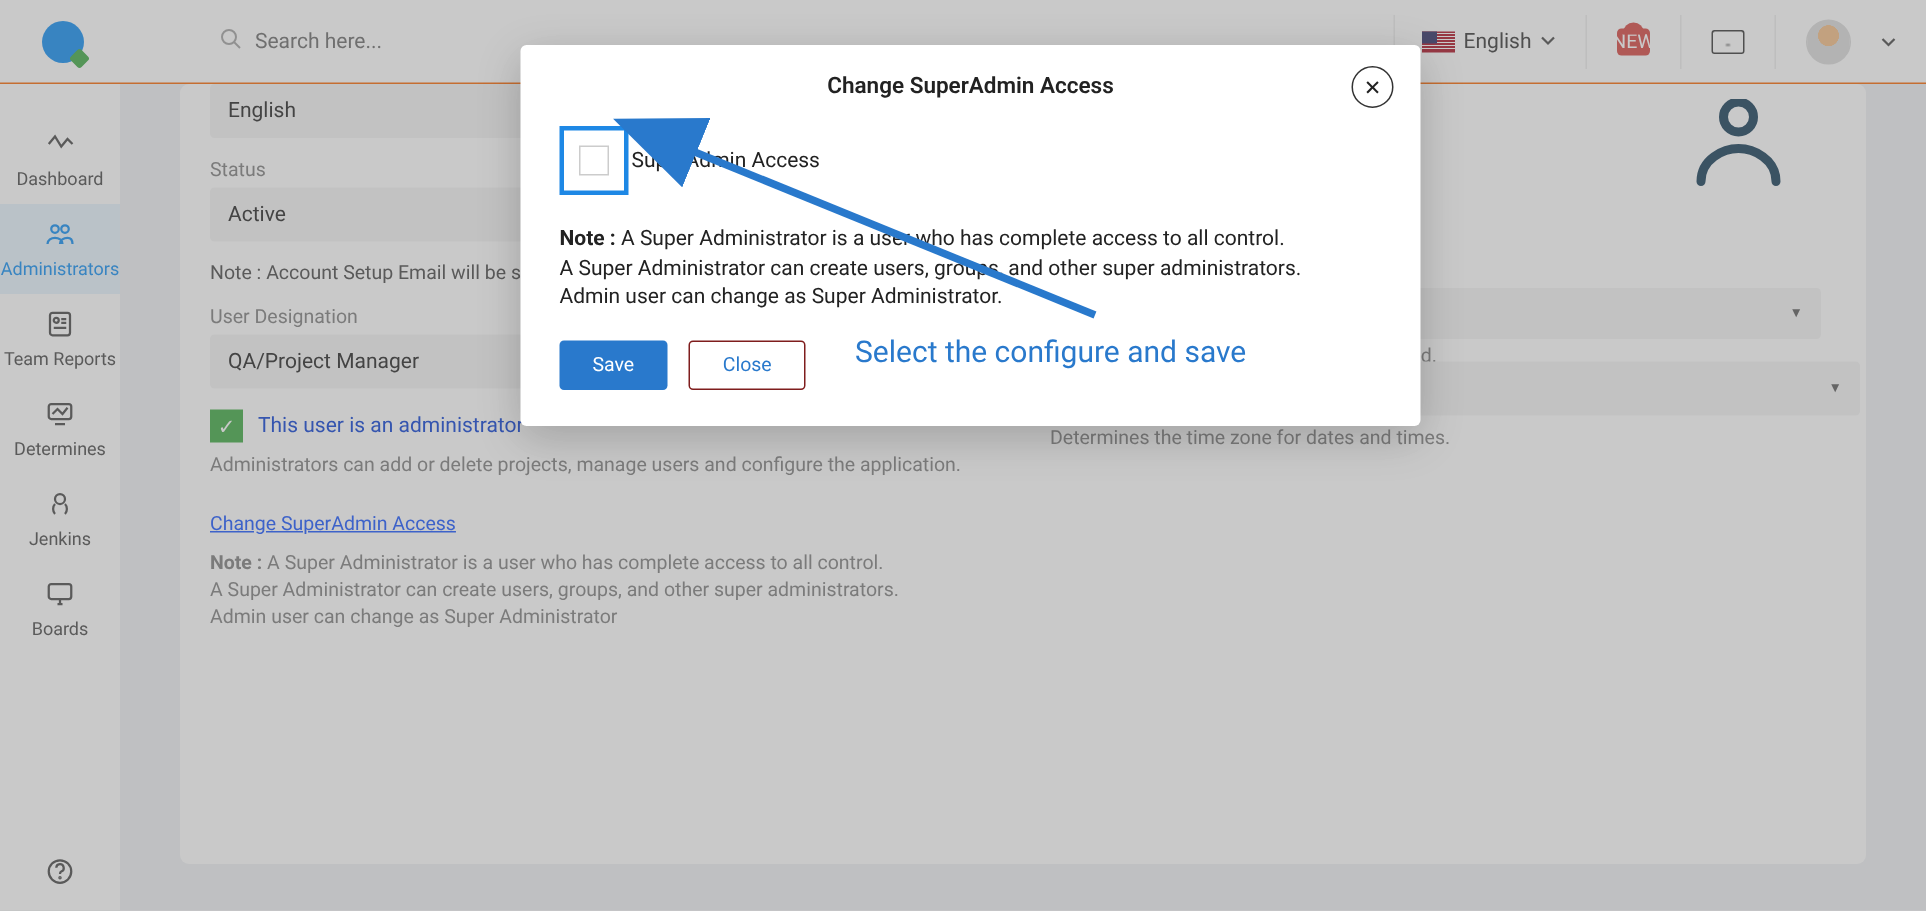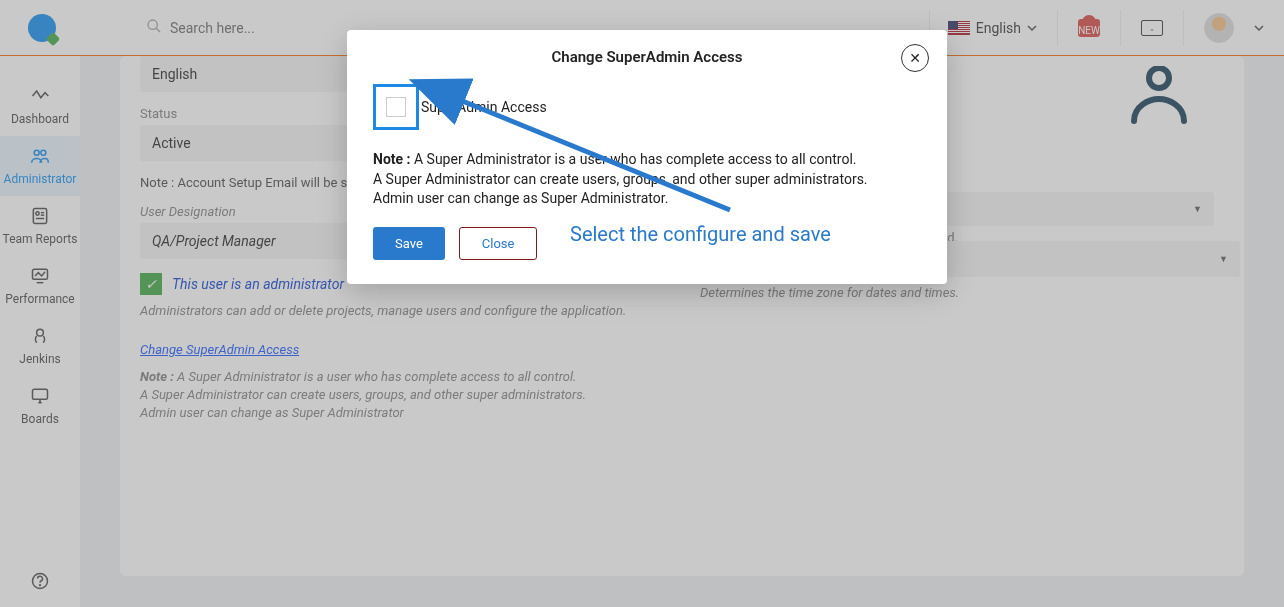--- a/index.html
+++ b/index.html
@@ -32,21 +32,21 @@
 
     
     .main { position:absolute; top:56px; left:80px; right:0; bottom:0; padding:0 40px; }
     .card { background:#fff; border-radius:6px; padding:0 20px 30px 20px; margin-top:0; position:relative; min-height:520px;}
     .field-label { font-size:13px; color:#888; margin-top:14px; }
     .field-input { width:520px; background:#f5f5f5; border:none; padding:10px 12px; font-size:14px; color:#333; border-radius:3px; margin-top:4px; }
     .select-input { position:relative; }
     .select-input::after { content:'▼'; position:absolute; right:12px; top:50%; transform:translateY(-50%); font-size:9px; color:#666; }
     .note-text { font-size:13px; color:#555; margin-top:14px; }
     .row2 { display:flex; gap:40px; align-items:flex-start; }
-    .col { flex:1;font-style:italic; }
+    .col { flex:1; }
     .check-row { display:flex; align-items:center; gap:10px; margin-top:14px; }
     .check-box { width:22px; height:22px; background:#4caf50; display:flex; align-items:center; justify-content:center; color:#fff; font-size:14px; }
     .admin-desc { font-size:13px; color:#888; margin-top:8px; }
     .change-link { color:#2962ff; font-size:13px; text-decoration:underline; margin-top:24px; display:inline-block; cursor:pointer; }
     .note-block { font-size:13px; color:#888; margin-top:10px; line-height:1.4; }
     .tz-field { width:540px; background:#f5f5f5; padding:10px 12px; font-size:14px; color:#555; border-radius:3px; position:relative; margin-top:6px;}
     .tz-field::after { content:'▼'; position:absolute; right:12px; top:50%; transform:translateY(-50%); font-size:9px; color:#666; }
     .tz-desc { font-size:13px; color:#888; margin-top:8px; }
     .action-row { display:flex; gap:20px; justify-content:center; margin-top:30px; }
     .btn-primary { background:#1e5a96; color:#fff; border:none; padding:10px 26px; font-size:14px; border-radius:3px; cursor:pointer; }
@@ -96,21 +96,21 @@
       <span class="flag"></span>
       <span>English</span>
       <span>
         <svg width="10" height="10" viewBox="0 0 10 10">
             <path d="M1 3 L5 7 L9 3" fill="none" stroke="#555" stroke-width="1.5"></path>
           </svg>
       </span>
     </div>
     <div class="top-divider"></div>
     <div class="new-badge">
-        <span style="font-size:10px;">NEW</span>
+        <span style="font-size:13px;">NEW</span>
       </div>
     <div class="top-divider"></div>
     <div class="mail-icon"></div>
     <div class="top-divider"></div>
     <div class="avatar-btn"></div>
     <span>
       <svg width="10" height="10" viewBox="0 0 10 10">
           <path d="M1 3 L5 7 L9 3" fill="none" stroke="#555" stroke-width="1.5"></path>
         </svg>
     </span>
@@ -127,21 +127,21 @@
     <span>Dashboard</span>
   </div>
   <div class="side-item active">
     <span class="side-icon">
         <svg viewBox="0 0 24 24" fill="none" stroke="#2196f3" stroke-width="1.8">
           <circle cx="8" cy="8" r="3"></circle>
           <circle cx="16" cy="8" r="3"></circle>
           <path d="M2 20 c0-3 3-5 6-5 s6 2 6 5 M12 20 c0-3 3-5 6-5 s4 2 4 5"></path>
         </svg>
       </span>
-    <span>Administrator</span>
+    <span>Administrators</span>
   </div>
   <div class="side-item">
     <span class="side-icon">
         <svg viewBox="0 0 24 24" fill="none" stroke="#555" stroke-width="1.8">
           <rect x="4" y="3" width="16" height="18" rx="2"></rect>
           <circle cx="9" cy="9" r="2"></circle>
           <line x1="13" y1="8" x2="17" y2="8"></line>
           <line x1="13" y1="11" x2="17" y2="11"></line>
           <line x1="7" y1="15" x2="17" y2="15"></line>
         </svg>
@@ -149,21 +149,21 @@
     <span>Team Reports</span>
   </div>
   <div class="side-item">
     <span class="side-icon">
         <svg viewBox="0 0 24 24" fill="none" stroke="#555" stroke-width="1.8">
           <rect x="3" y="4" width="18" height="12" rx="2"></rect>
           <path d="M6 12 L10 8 L14 12 L18 7"></path>
           <line x1="8" y1="20" x2="16" y2="20"></line>
         </svg>
       </span>
-    <span>Performance</span>
+    <span>Determines</span>
   </div>
   <div class="side-item">
     <span class="side-icon">
         <svg viewBox="0 0 24 24" fill="none" stroke="#555" stroke-width="1.8">
           <circle cx="12" cy="8" r="4"></circle>
           <path d="M8 12 c-2 2 -2 6 0 8 M16 12 c2 2 2 6 0 8"></path>
         </svg>
       </span>
     <span>Jenkins</span>
   </div>

